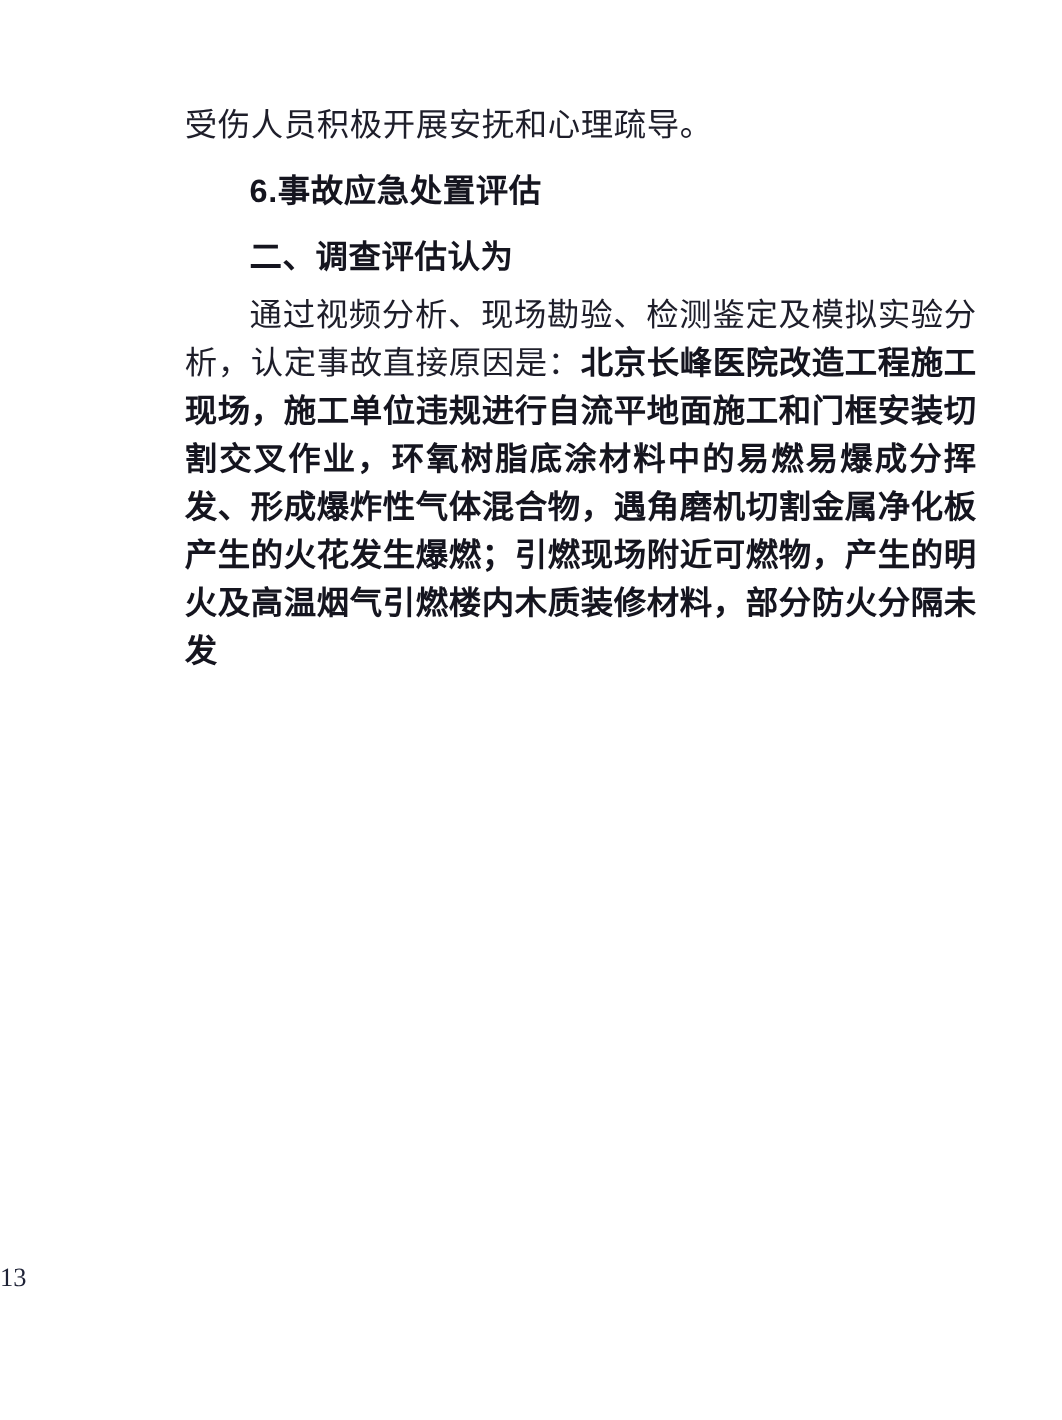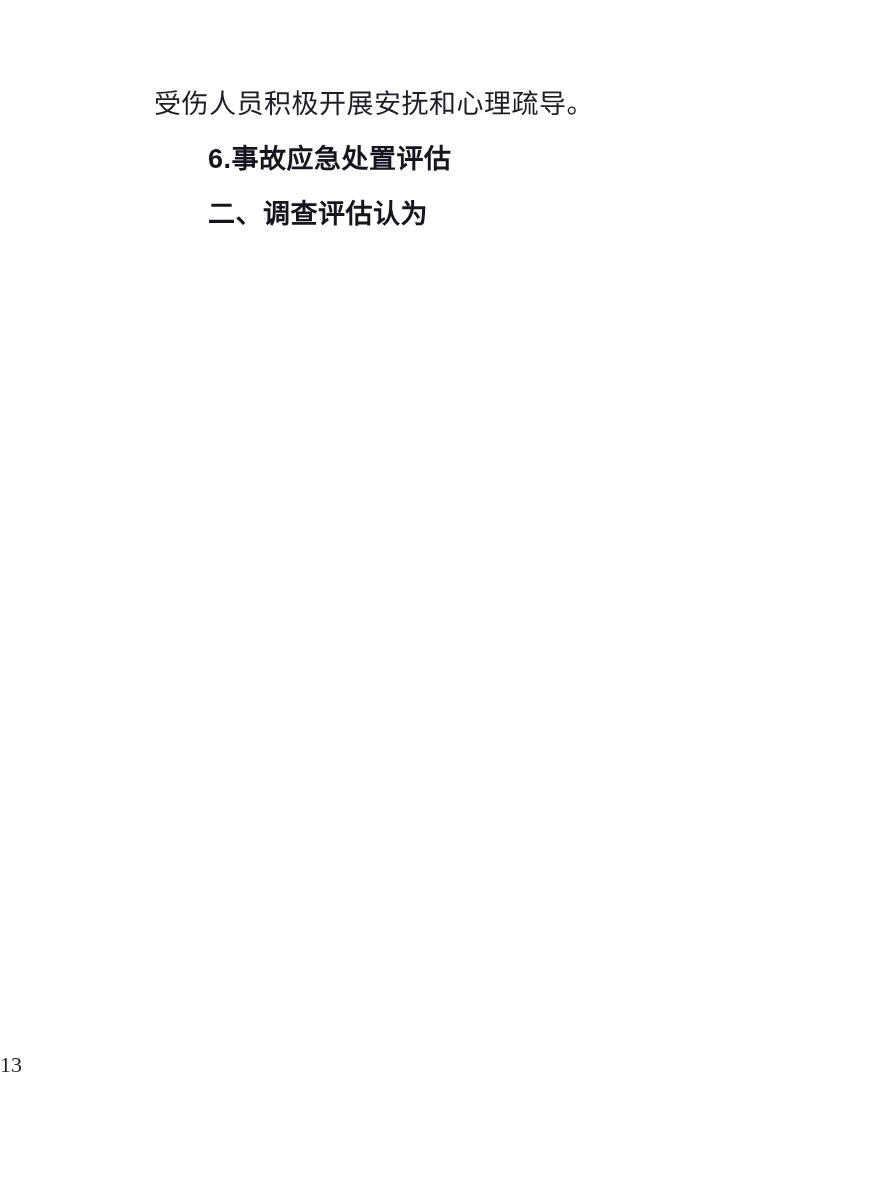--- a/index.html
+++ b/index.html
@@ -81,17 +81,18 @@
   <div class="content">
 
     <p class="para no-indent">受伤人员积极开展安抚和心理疏导。</p>
 
     <h3 class="heading">6.事故应急处置评估</h3>
 
 
 
     <h3 class="heading">二、调查评估认为</h3>
 
+    <p class="para indent"><span>通过视频分析、现场勘验、检测鉴定及模拟实验分析，认定事故直接原因是：</span><span class="bold-run">北京长峰医院改造工程施工现场，施工单位违规进行自流平地面施工和门框安装切割交叉作业，环氧树脂底涂材料中的易燃易爆成分挥发、形成爆炸性气体混合物，遇角磨机切割金属净化板产生的火花发生爆燃；引燃现场附近可燃物，产生的明火及高温烟气引燃楼内木质装修材料，部分防火分隔未发</span></p>
 
   </div>
 
   <div class="page-number">13</div>
 </div>
 
 </body></html>

